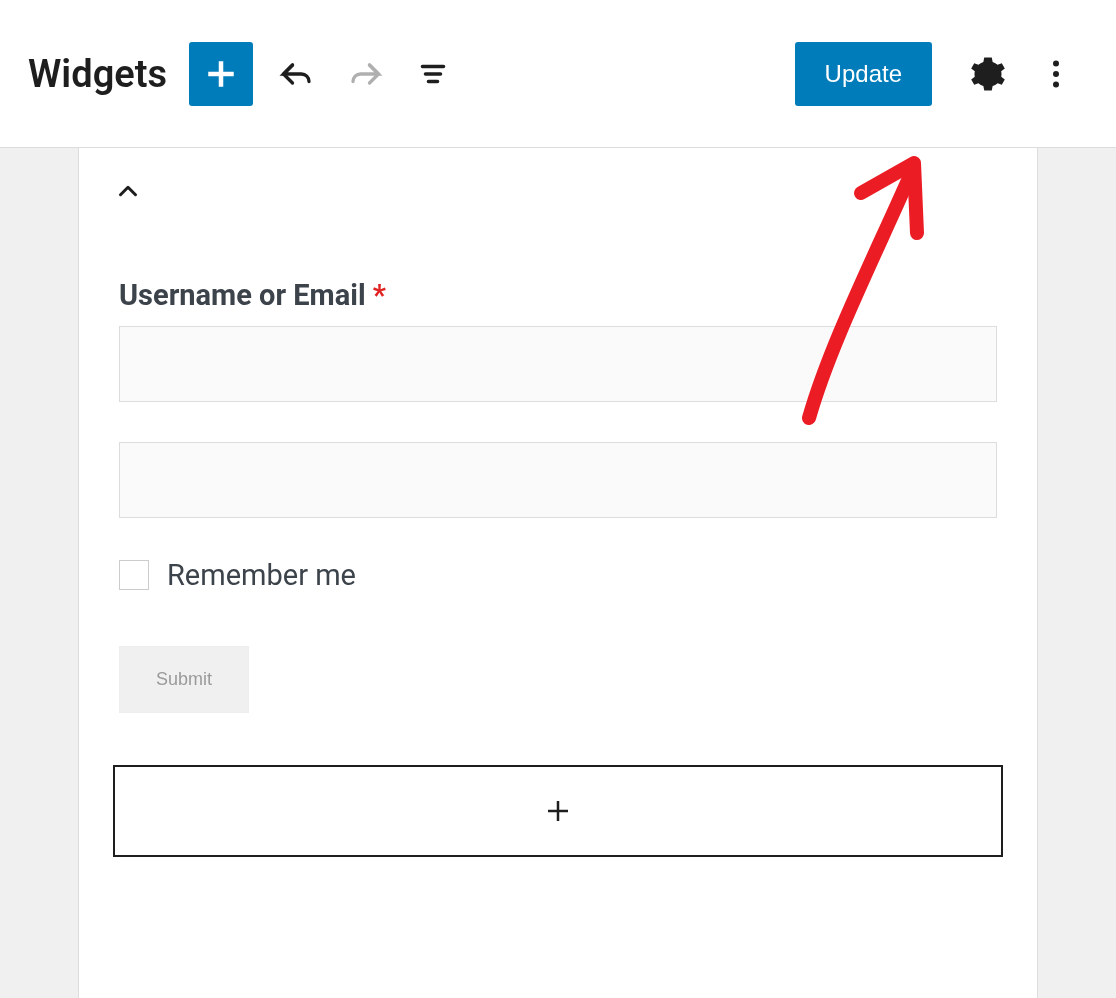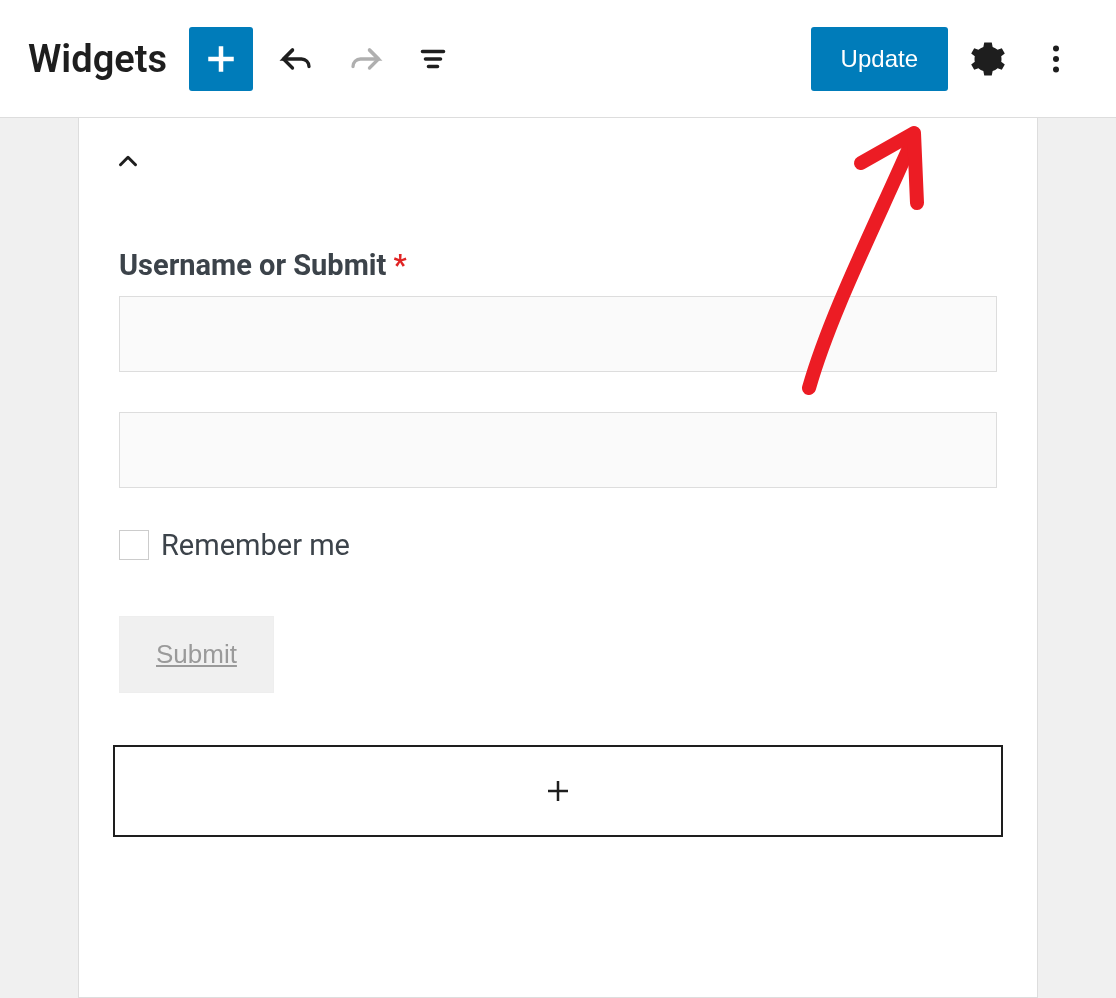--- a/index.html
+++ b/index.html
@@ -6,21 +6,21 @@
   body {
     font-family: -apple-system, BlinkMacSystemFont, "Segoe UI", Roboto, sans-serif;
     background: #f0f0f0;
     width: 1116px;
     height: 998px;
     overflow: hidden;
   }
   .toolbar {
     display: flex;
     align-items: center;
-    height: 118px;
+    height: 148px;
     background: #fff;
     border-bottom: 1px solid #ddd;
     padding: 0 28px;
     gap: 4px;
   }
   .toolbar-title {
     font-size: 38px;
     font-weight: 600;
     color: #1e1e1e;
     margin-right: 18px;
@@ -46,21 +46,21 @@
   .spacer { flex: 1; }
   .update-btn {
     background: #007cba;
     color: #fff;
     font-size: 24px;
     font-weight: 400;
     border: none;
     padding: 18px 30px;
     cursor: pointer;
     border-radius: 3px;
-    margin-right: 4px;
+    margin-right: 20px;
   }
   .content-area {
     padding: 0 78px 0 78px;
     height: calc(998px - 118px);
     position: relative;
   }
   .panel {
     background: #fff;
     border: 1px solid #ddd;
     border-top: none;
@@ -96,43 +96,42 @@
     height: 76px;
     background: #fafafa;
     border: 1px solid #ddd;
     font-size: 24px;
     padding: 0 16px;
     margin-bottom: 40px;
   }
   .checkbox-row {
     display: flex;
     align-items: center;
-    gap: 12px;
+    gap: 18px;
     margin-bottom: 54px;
   }
   .checkbox {
     width: 30px;
     height: 30px;
     border: 1px solid #ccc;
     background: #fff;
     cursor: pointer;
   }
   .checkbox-label {
     font-size: 29px;
     color: #3c434a;
   }
   .submit-btn {
     background: #f0f0f0;
     border: 1px solid #eee;
     color: #9a9a9a;
-    font-size: 26px;
+    font-size: 18px;
     padding: 22px 36px;
     cursor: pointer;
     margin-bottom: 52px;
-    text-decoration: underline;
   }
   .add-block-btn {
     margin: 0 34px;
     width: calc(100% - 68px);
     height: 92px;
     background: #fff;
     border: 2px solid #1e1e1e;
     display: flex;
     align-items: center;
     justify-content: center;
@@ -202,21 +201,21 @@
     <div class="panel-header">
       <span class="panel-chevron">
         <svg viewBox="0 0 24 24">
             <path d="M6 15l6-6 6 6" stroke="#1e1e1e" stroke-width="2.4" fill="none" stroke-linecap="round" stroke-linejoin="round"></path>
           </svg>
       </span>
     </div>
 
     <div class="form-body">
       <label class="field-label">
-        <span>Username or Submit</span>
+        <span>Username or Email</span>
         <span class="req">*</span>
       </label>
       <input type="text" class="text-input" style="">
 
       <input type="password" class="text-input" style="">
 
       <div class="checkbox-row">
         <div class="checkbox"></div>
         <span class="checkbox-label">Remember me</span>
       </div>

